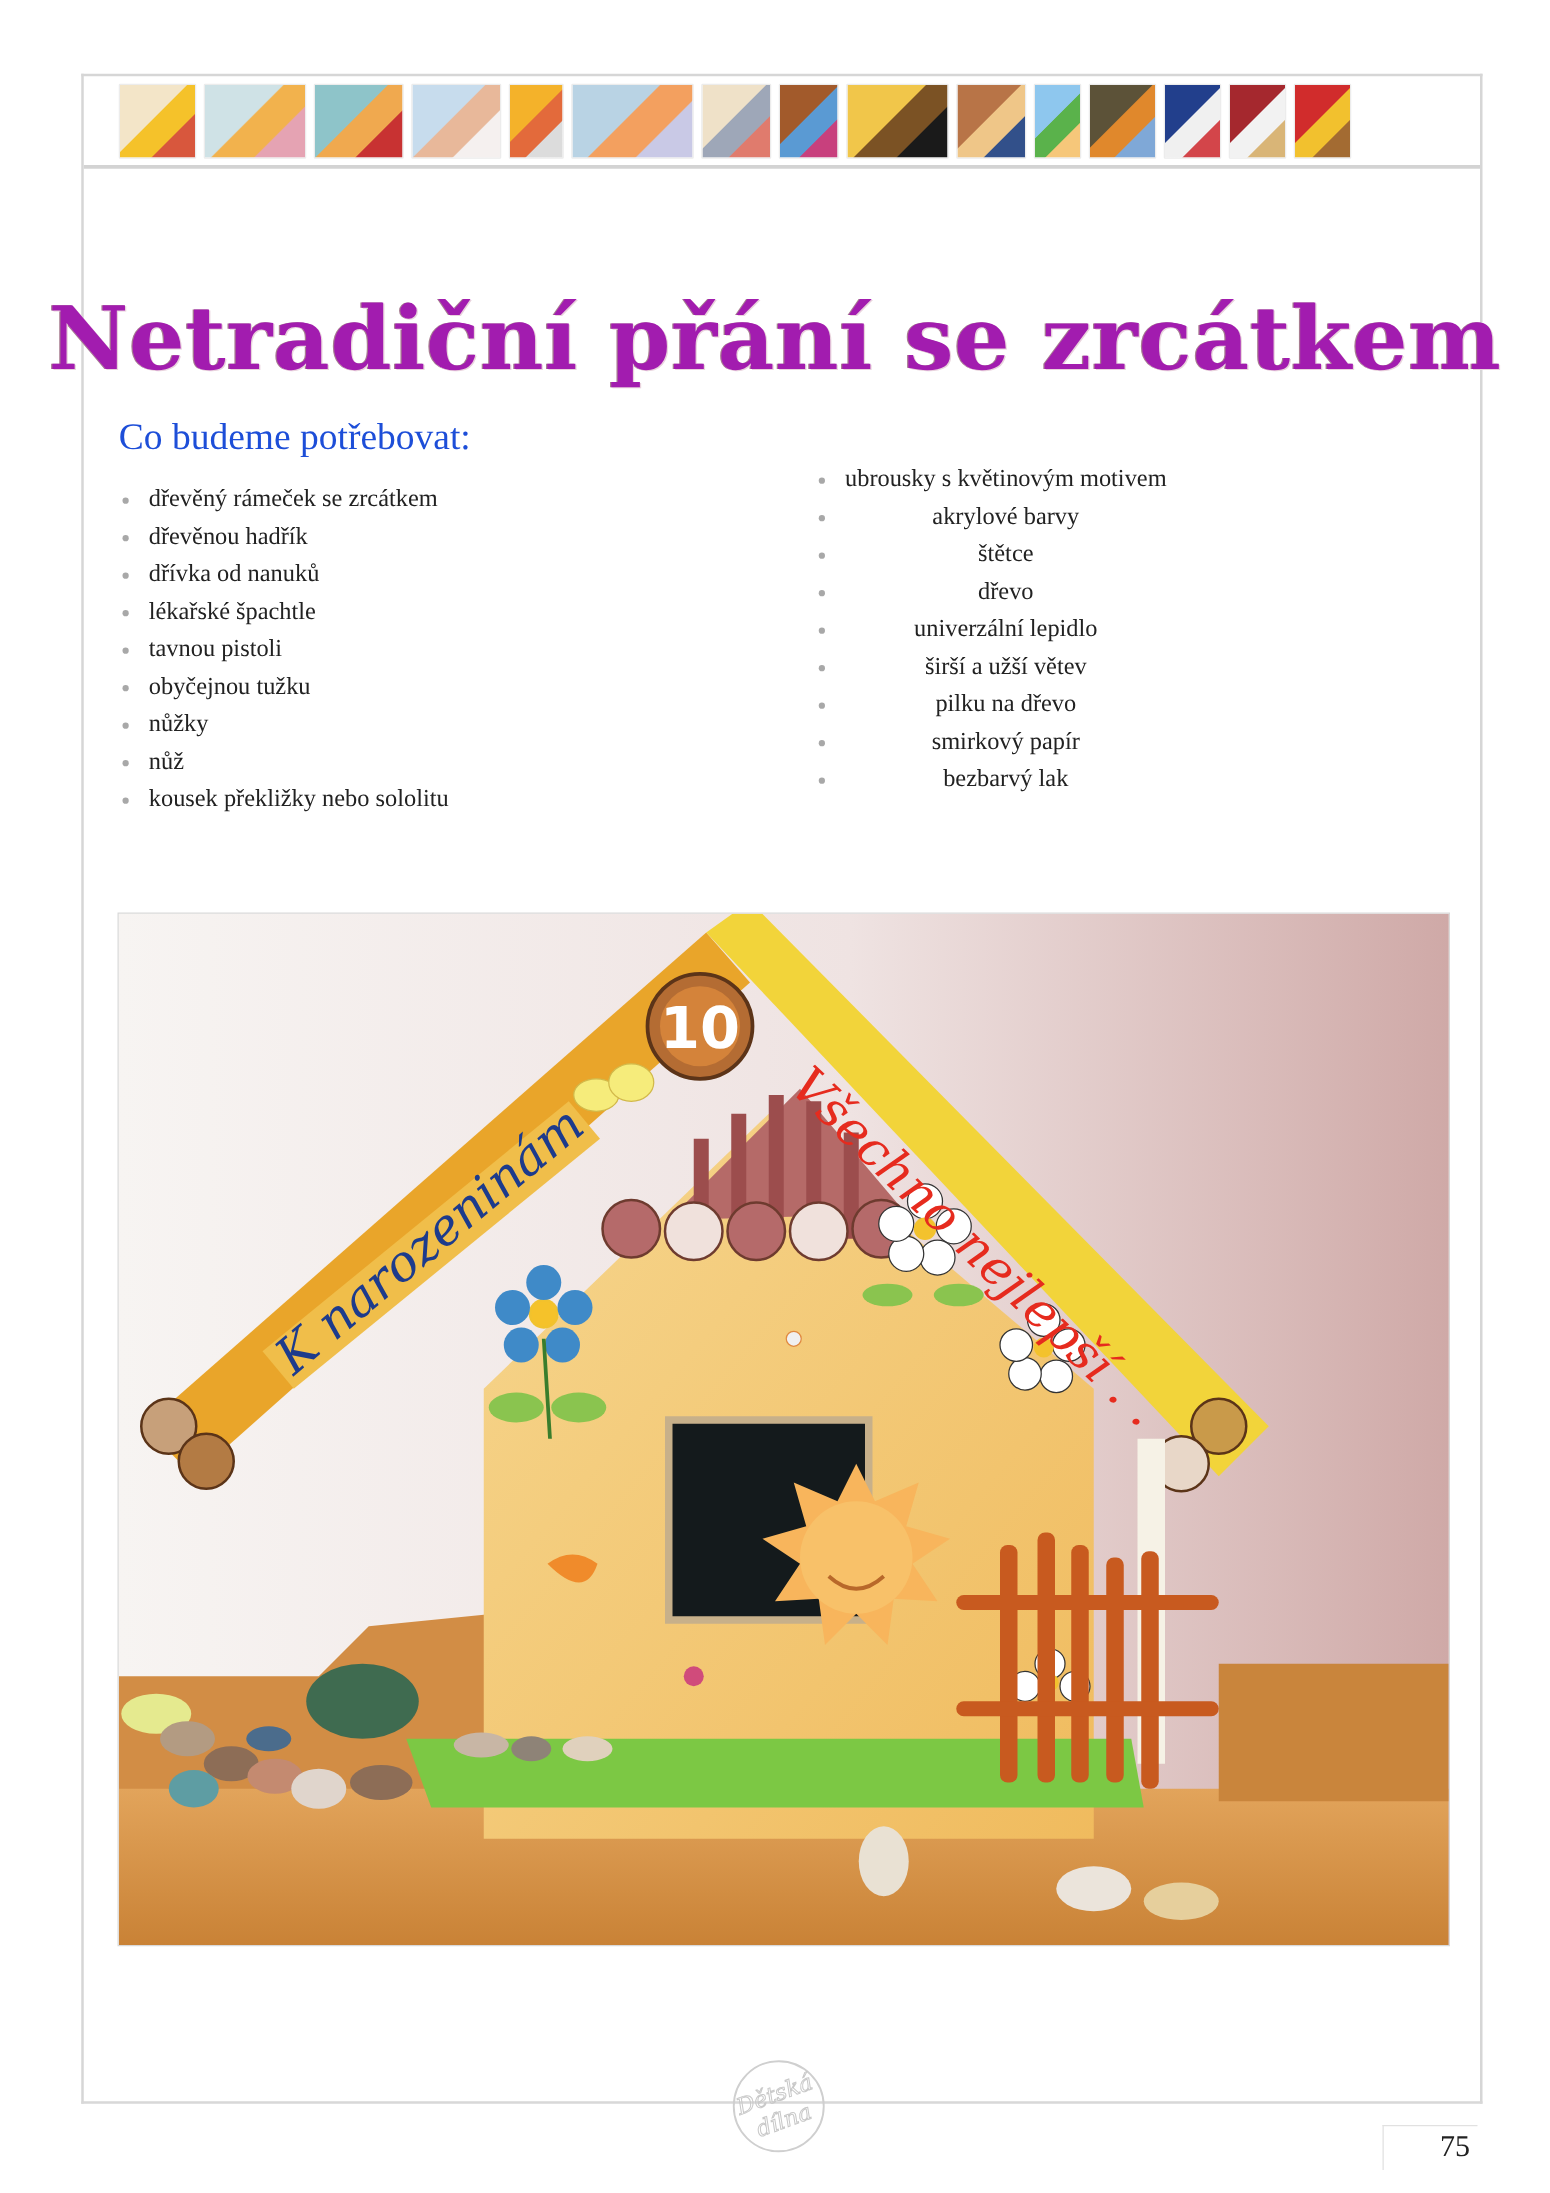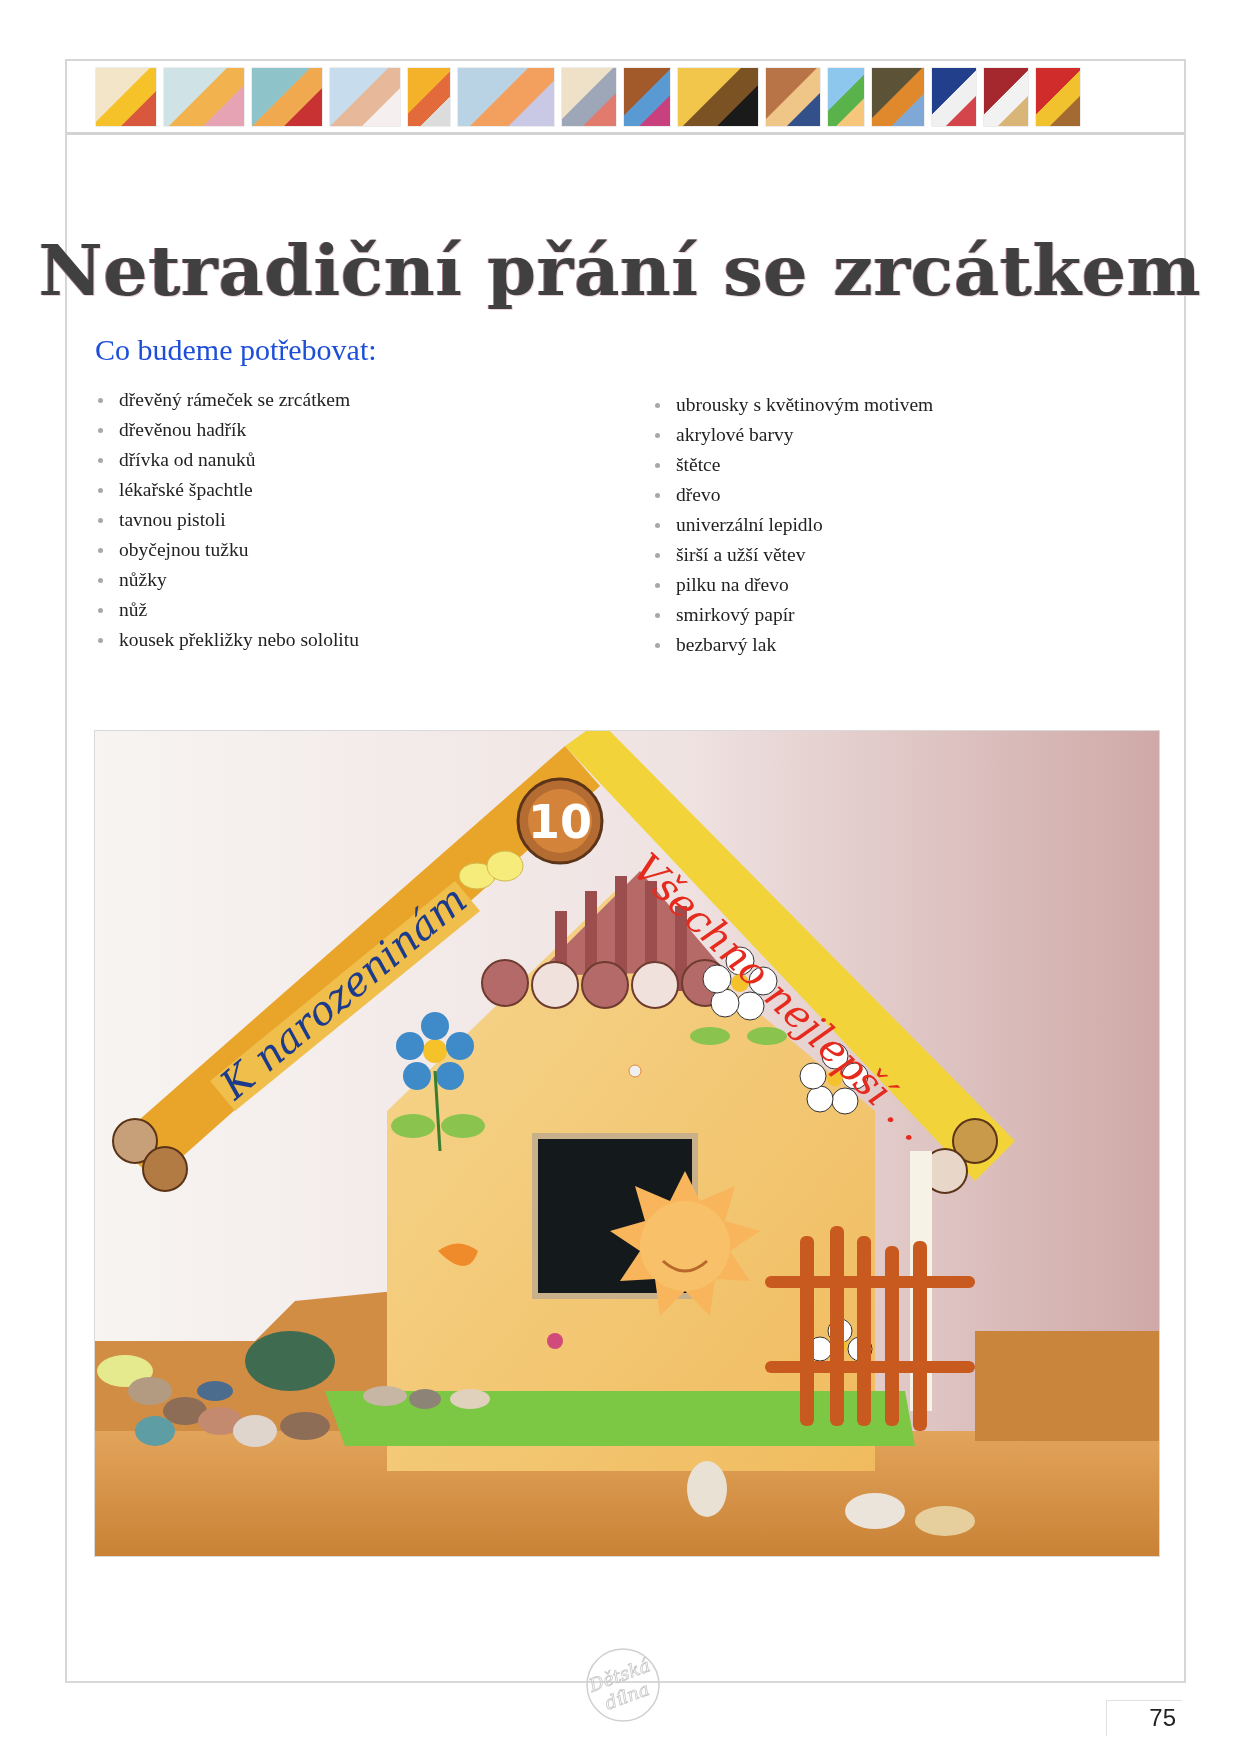--- a/index.html
+++ b/index.html
@@ -1,31 +1,31 @@
 <!DOCTYPE html>
 <html><head>
 <meta charset="utf-8">
 <style>
   html, body { margin:0; padding:0; background:#ffffff; }
   body { width:1240px; height:1754px; position:relative; overflow:hidden; font-family:"Liberation Serif", "DejaVu Serif", serif; color:#1f1f1f; }
   .frame { position:absolute; left:65px; top:59px; width:1121px; height:1624px; border:2px solid #d6d6d6; border-bottom:none; box-sizing:border-box; }
   .frame-bottom { position:absolute; left:65px; top:1681px; width:1121px; height:2px; background:#d8d8d8; }
   .strip { position:absolute; left:67px; top:61px; width:1117px; height:74px; border-bottom:3px solid #d3d3d3; display:flex; align-items:center; padding-left:28px; box-sizing:border-box; gap:6px; }
   .thumb { height:60px; border:1px solid #ececec; box-sizing:border-box; border-radius:1px; position:relative; overflow:hidden; background:#fafafa; }
-  .title { position:absolute; left:0; width:1240px; top:182px; text-align:center; font-family:"DejaVu Serif", serif; font-size:70px; color:#404040; letter-spacing:0.5px; text-shadow:1px 1px 0 #e9d3dd, -1px 0 0 #a77c91; }
+  .title { position:absolute; left:0; width:1240px; top:182px; text-align:center; font-family:"DejaVu Serif", serif; font-size:70px; color:#a21caf; letter-spacing:0.5px; text-shadow:1px 1px 0 #e9d3dd, -1px 0 0 #a77c91; }
   .needs-heading { position:absolute; left:95px; top:333px; font-size:30px; color:#1d4ed8; font-family:"Liberation Serif", serif; }
   .list { position:absolute; list-style:none; margin:1px; padding:0; font-size:19.5px; line-height:30px; }
   .list.left { left:95px; top:384px; }
-  .list.right { left:652px; top:389px; }
+  .list.right { left:652px; top:368px;text-align:center; }
   .list li { position:relative; padding-left:23px; color:#222; }
   .list li::before { content:""; position:absolute; left:2px; top:13px; width:5px; height:5px; border-radius:50%; background:#a8a8a8; }
   .photo { position:absolute; left:94px; top:730px; width:1064px; height:825px; overflow:hidden; border:1px solid #d9d9d9; background: linear-gradient(90deg,#f6f3f1 0%, #efe5e4 55%, #d8b8b6 100%); }
   .photo svg { display:block; }
   .logo { position:absolute; left:583px; top:1645px; width:80px; height:80px; }
-  .page-num-box { position:absolute; left:1106px; top:1700px; width:76px; height:36px; border-left:1px solid #e1e1e1; border-top:1px solid #e1e1e1; box-sizing:border-box; text-align:right; padding-right:6px; font-size:24px; color:#222; line-height:34px; font-family:Liberation Sans, sans-serif; }
+  .page-num-box { position:absolute; left:1106px; top:1700px; width:76px; height:36px; border-left:1px solid #e1e1e1; border-top:1px solid #e1e1e1; box-sizing:border-box; text-align:right; padding-right:6px; font-size:24px; color:#222; line-height:34px; font-family:Liberation Serif, serif; }
 </style>
 </head>
 <body>
 
 <div class="frame"></div>
 <div class="frame-bottom"></div>
 
 <div class="strip" id="strip">
     <div class="thumb" style="width: 62px; background: linear-gradient(135deg, rgb(243, 229, 200) 0%, rgb(243, 229, 200) 45%, rgb(245, 194, 42) 46%, rgb(245, 194, 42) 70%, rgb(216, 87, 61) 71%);"></div>
     <div class="thumb" style="width: 82px; background: linear-gradient(135deg, rgb(207, 226, 230) 0%, rgb(207, 226, 230) 45%, rgb(242, 178, 77) 46%, rgb(242, 178, 77) 70%, rgb(229, 163, 179) 71%);"></div>

